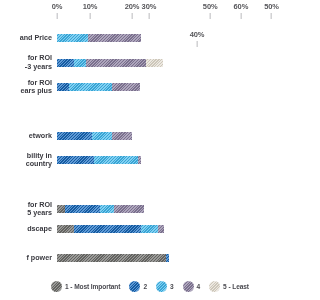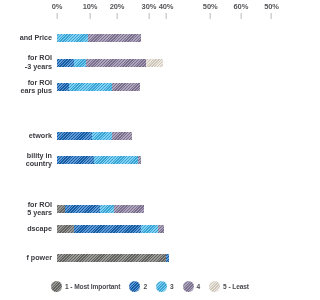--- a/index.html
+++ b/index.html
@@ -115,23 +115,23 @@
   }
 </style>
 </head>
 <body>
 
 <div id="chart-root">
 
   <div class="axis">
       <div class="axis-tick" style="left: 57px;"><span>0%</span><span class="tmark"></span></div>
       <div class="axis-tick" style="left: 90px;"><span>10%</span><span class="tmark"></span></div>
-      <div class="axis-tick" style="left: 117px;"><span>20%</span><span class="tmark"></span></div>
+      <div class="axis-tick" style="left: 132px;"><span>20%</span><span class="tmark"></span></div>
       <div class="axis-tick" style="left: 148.923px;"><span>30%</span><span class="tmark"></span></div>
-      <div class="axis-tick" style="left: 166px;"><span>40%</span><span class="tmark"></span></div>
+      <div class="axis-tick" style="left: 197px; margin-top: 28px;"><span>40%</span><span class="tmark"></span></div>
       <div class="axis-tick" style="left: 210.205px;"><span>50%</span><span class="tmark"></span></div>
       <div class="axis-tick" style="left: 240.846px;"><span>60%</span><span class="tmark"></span></div>
       <div class="axis-tick" style="left: 271.487px;"><span>50%</span><span class="tmark"></span></div>
     </div>
 
   <div class="plot">
       <div class="row" style="top: 0px; height: 24.4px; padding-left: 32px;">
         <div class="row-label" style="height: 24.4px;">and Price</div>
         <div class="bar">
           <div class="seg s3" style="width: 30.641px;"></div>

